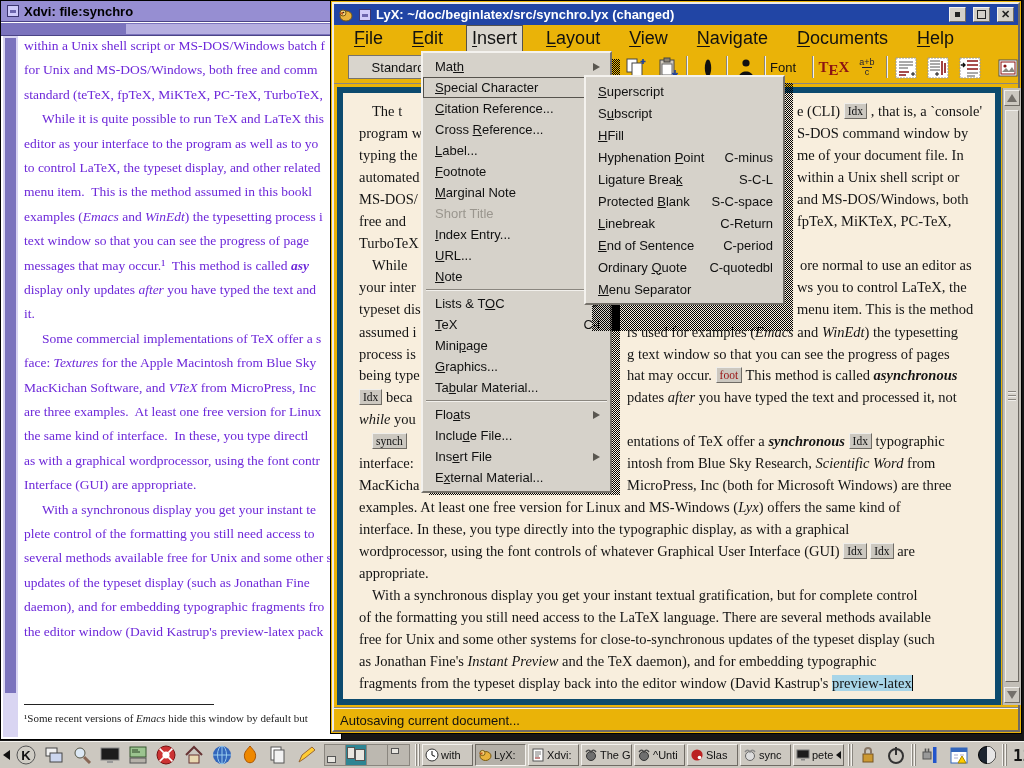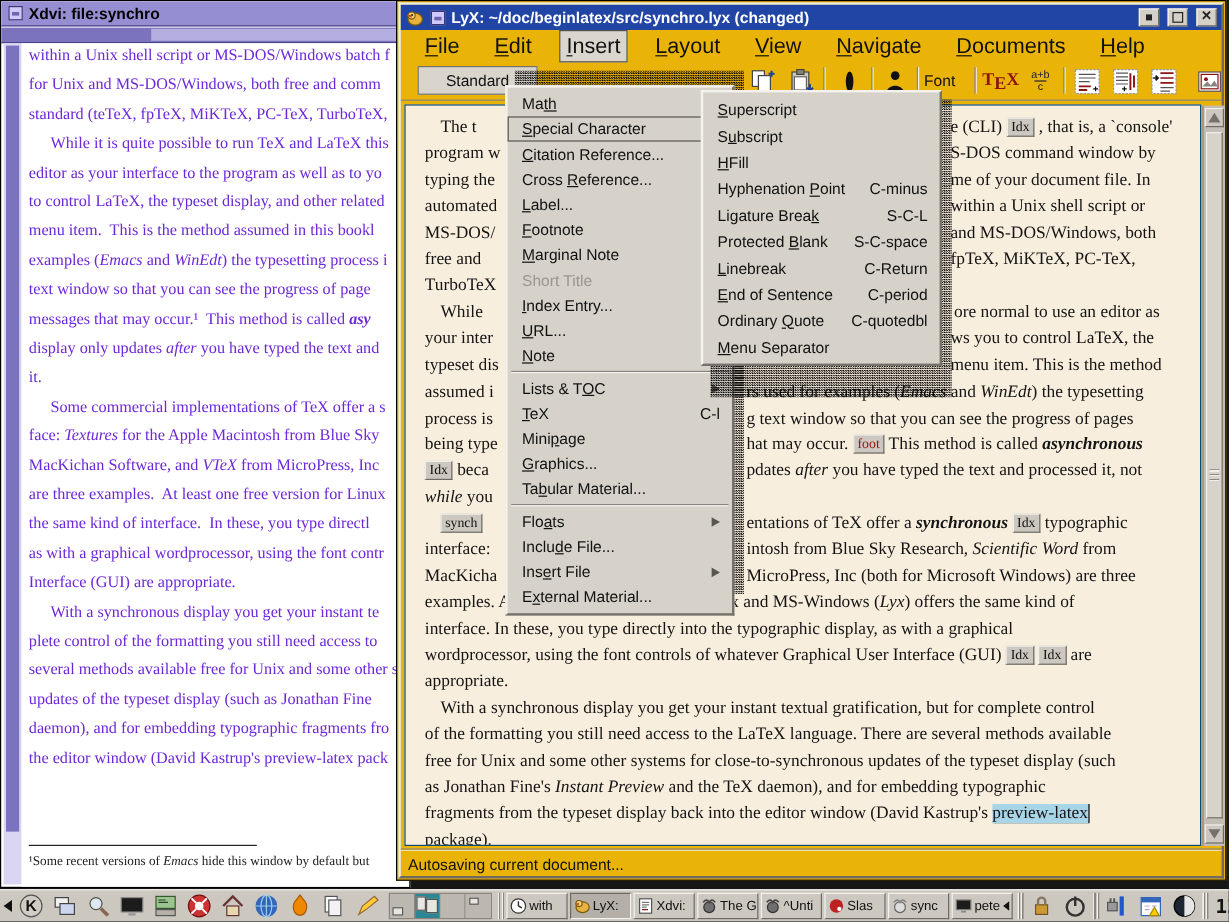--- a/index.html
+++ b/index.html
@@ -61,21 +61,21 @@
   .tbico svg { width:24px; height:24px; }
   .tbsep { position:absolute; top:5px; width:2px; height:22px;
     border-left:1px solid #8a867f; border-right:1px solid #f2f0ec; }
   .font-btn { font-size:13px; color:#111; width:40px; }
   .tex-btn { font-family:"Liberation Serif", serif; font-weight:bold; color:#8b1313; font-size:15px; }
   .tex-btn .e { display:inline-block; transform:translateY(3px); }
   .math-btn { font-size:9px; color:#223; line-height:1; text-align:center; }
   .math-btn .den { border-top:1px solid #223; display:inline-block; padding:0 3px; }
 
   .lyx-docarea { position:absolute; left:6px; top:86px; width:664px; height:618px;
-    border:1px solid #0c4a6e; background:#f8eedd; overflow:hidden; z-index:0; }
+    border:6px solid #0c4a6e; background:#f8eedd; overflow:hidden; z-index:0; }
   .dline { position:absolute; left:0; width:100%; height:22px; font-family:"Liberation Serif", serif;
     font-size:14.5px; color:#141414; white-space:pre; }
   .dgrp { position:absolute; top:0; white-space:pre; }
   .seg-i { font-style:italic; }
   .seg-bi { font-style:italic; font-weight:bold; }
   .seg-btn, .seg-btnred { display:inline-block; background:#ccc8c0; border:1px solid;
     border-color:#f0eeea #6f6b64 #6f6b64 #f0eeea; padding:0 3px; font-size:11.5px;
     line-height:14px; vertical-align:1px; color:#111; }
   .seg-btnred { color:#991111; }
   .seg-sel { background:#a8d5e8; box-shadow:1px 0 0 #000; }
@@ -99,21 +99,21 @@
     border-top:1px solid #8a867f; box-shadow:inset 0 1px 0 #f2f0ec;
     font-size:13px; color:#111; display:flex; align-items:center; padding-left:6px; }
 
   
   .dither { position:absolute; background-image:conic-gradient(#000 25%, transparent 0 50%, #000 0 75%, transparent 0);
     background-size:2px 2px; }
   .shadow1 { left:98px; top:58px; width:191px; height:436px; z-index:2; }
   .shadow2 { left:261px; top:82px; width:201px; height:248px; z-index:4; }
   .menu-panel { position:absolute; background:#d6d2ca; border:2px solid;
     border-color:#f4f2ee #76726b #76726b #f4f2ee; padding:3px 0; }
-  .panel-insert { left:90px; top:50px; width:191px; z-index:3;margin-top:20px; }
+  .panel-insert { left:90px; top:50px; width:191px; z-index:3; }
   .panel-spchar { left:253px; top:74px; width:201px; z-index:5; }
   .mi { display:flex; align-items:center; padding:0 9px 0 11px; font-size:13px; color:#111;
     border:1px solid transparent; }
   .panel-insert .mi { height:21px; }
   .panel-spchar .mi { height:22px; }
   .mi.disabled { color:#9a968e; }
   .mi.hilite { border-color:#56534d; }
   .mi .sc { margin-left:auto; padding-left:10px; }
   .mi .arr { margin-left:auto; width:0; height:0; border-top:4px solid transparent;
     border-bottom:4px solid transparent; border-left:7px solid #5a5750; }

